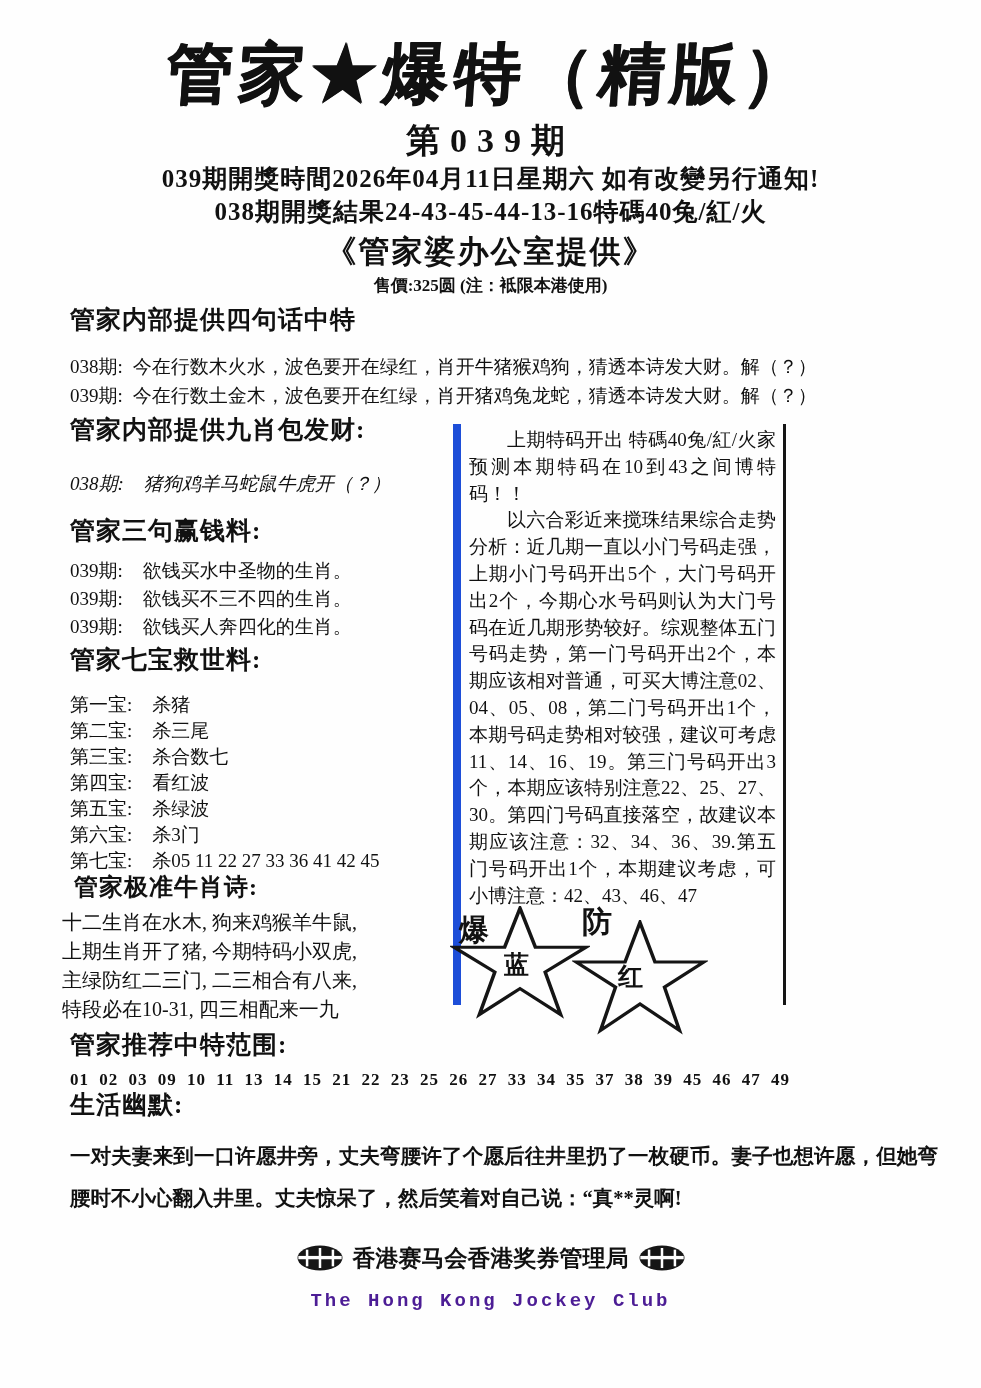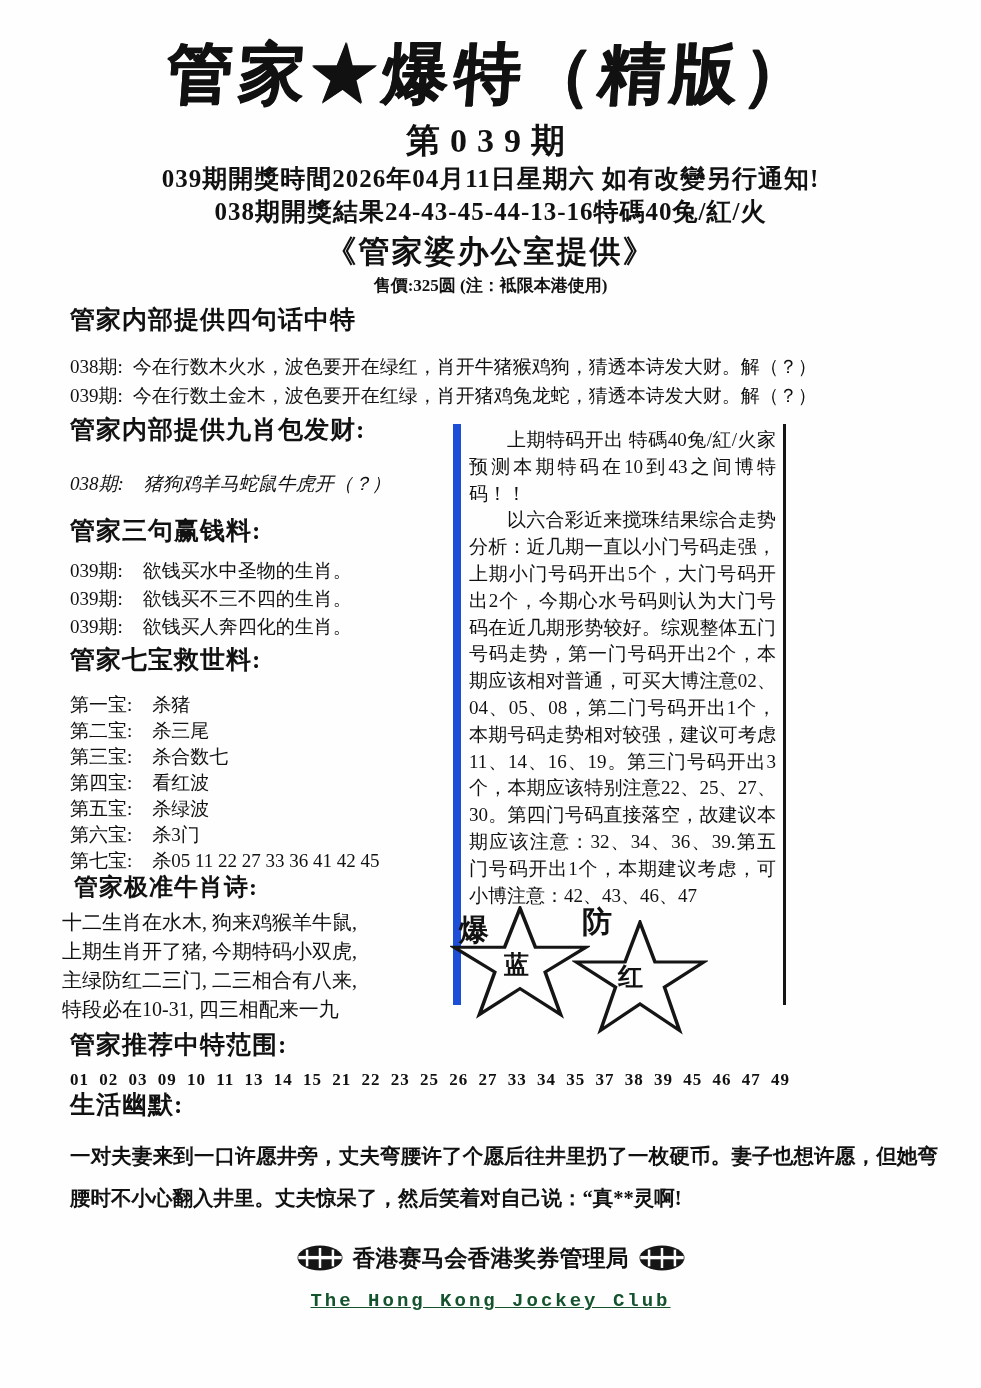--- a/index.html
+++ b/index.html
@@ -51,21 +51,21 @@
   .sec-range{top:1028px;left:70px;width:880px;}
   .range-numbers{margin-top:9px;font-size:17px;font-weight:600;letter-spacing:1px;
                  word-spacing:5px;white-space:nowrap;}
   .sec-humor{top:1088px;left:70px;width:868px;}
   .humor-text{margin-top:14px;font-size:20.5px;font-weight:700;line-height:42px;text-align:justify;}
   
   .footer{position:absolute;top:1242px;left:0;right:0;text-align:center;}
   .footer-org{display:inline-flex;align-items:center;gap:8px;font-size:23px;font-weight:800;}
   .footer-org svg{display:block;}
   .footer-english{margin-top:12px;font-family:"Liberation Mono","DejaVu Sans Mono",monospace;
-                  font-size:19px;letter-spacing:3px;color:#14532d;font-weight:600;text-decoration:underline;}
+                  font-size:19px;letter-spacing:3px;color:#4c1d95;font-weight:600;}
 </style>
 </head>
 <body>
 
 <div class="page">
 
   <div class="header">
     <div class="title">管家★爆特（精版）</div>
     <div class="issue">第039期</div>
     <div class="subline">039期開獎時間2026年04月11日星期六 如有改變另行通知!</div>

